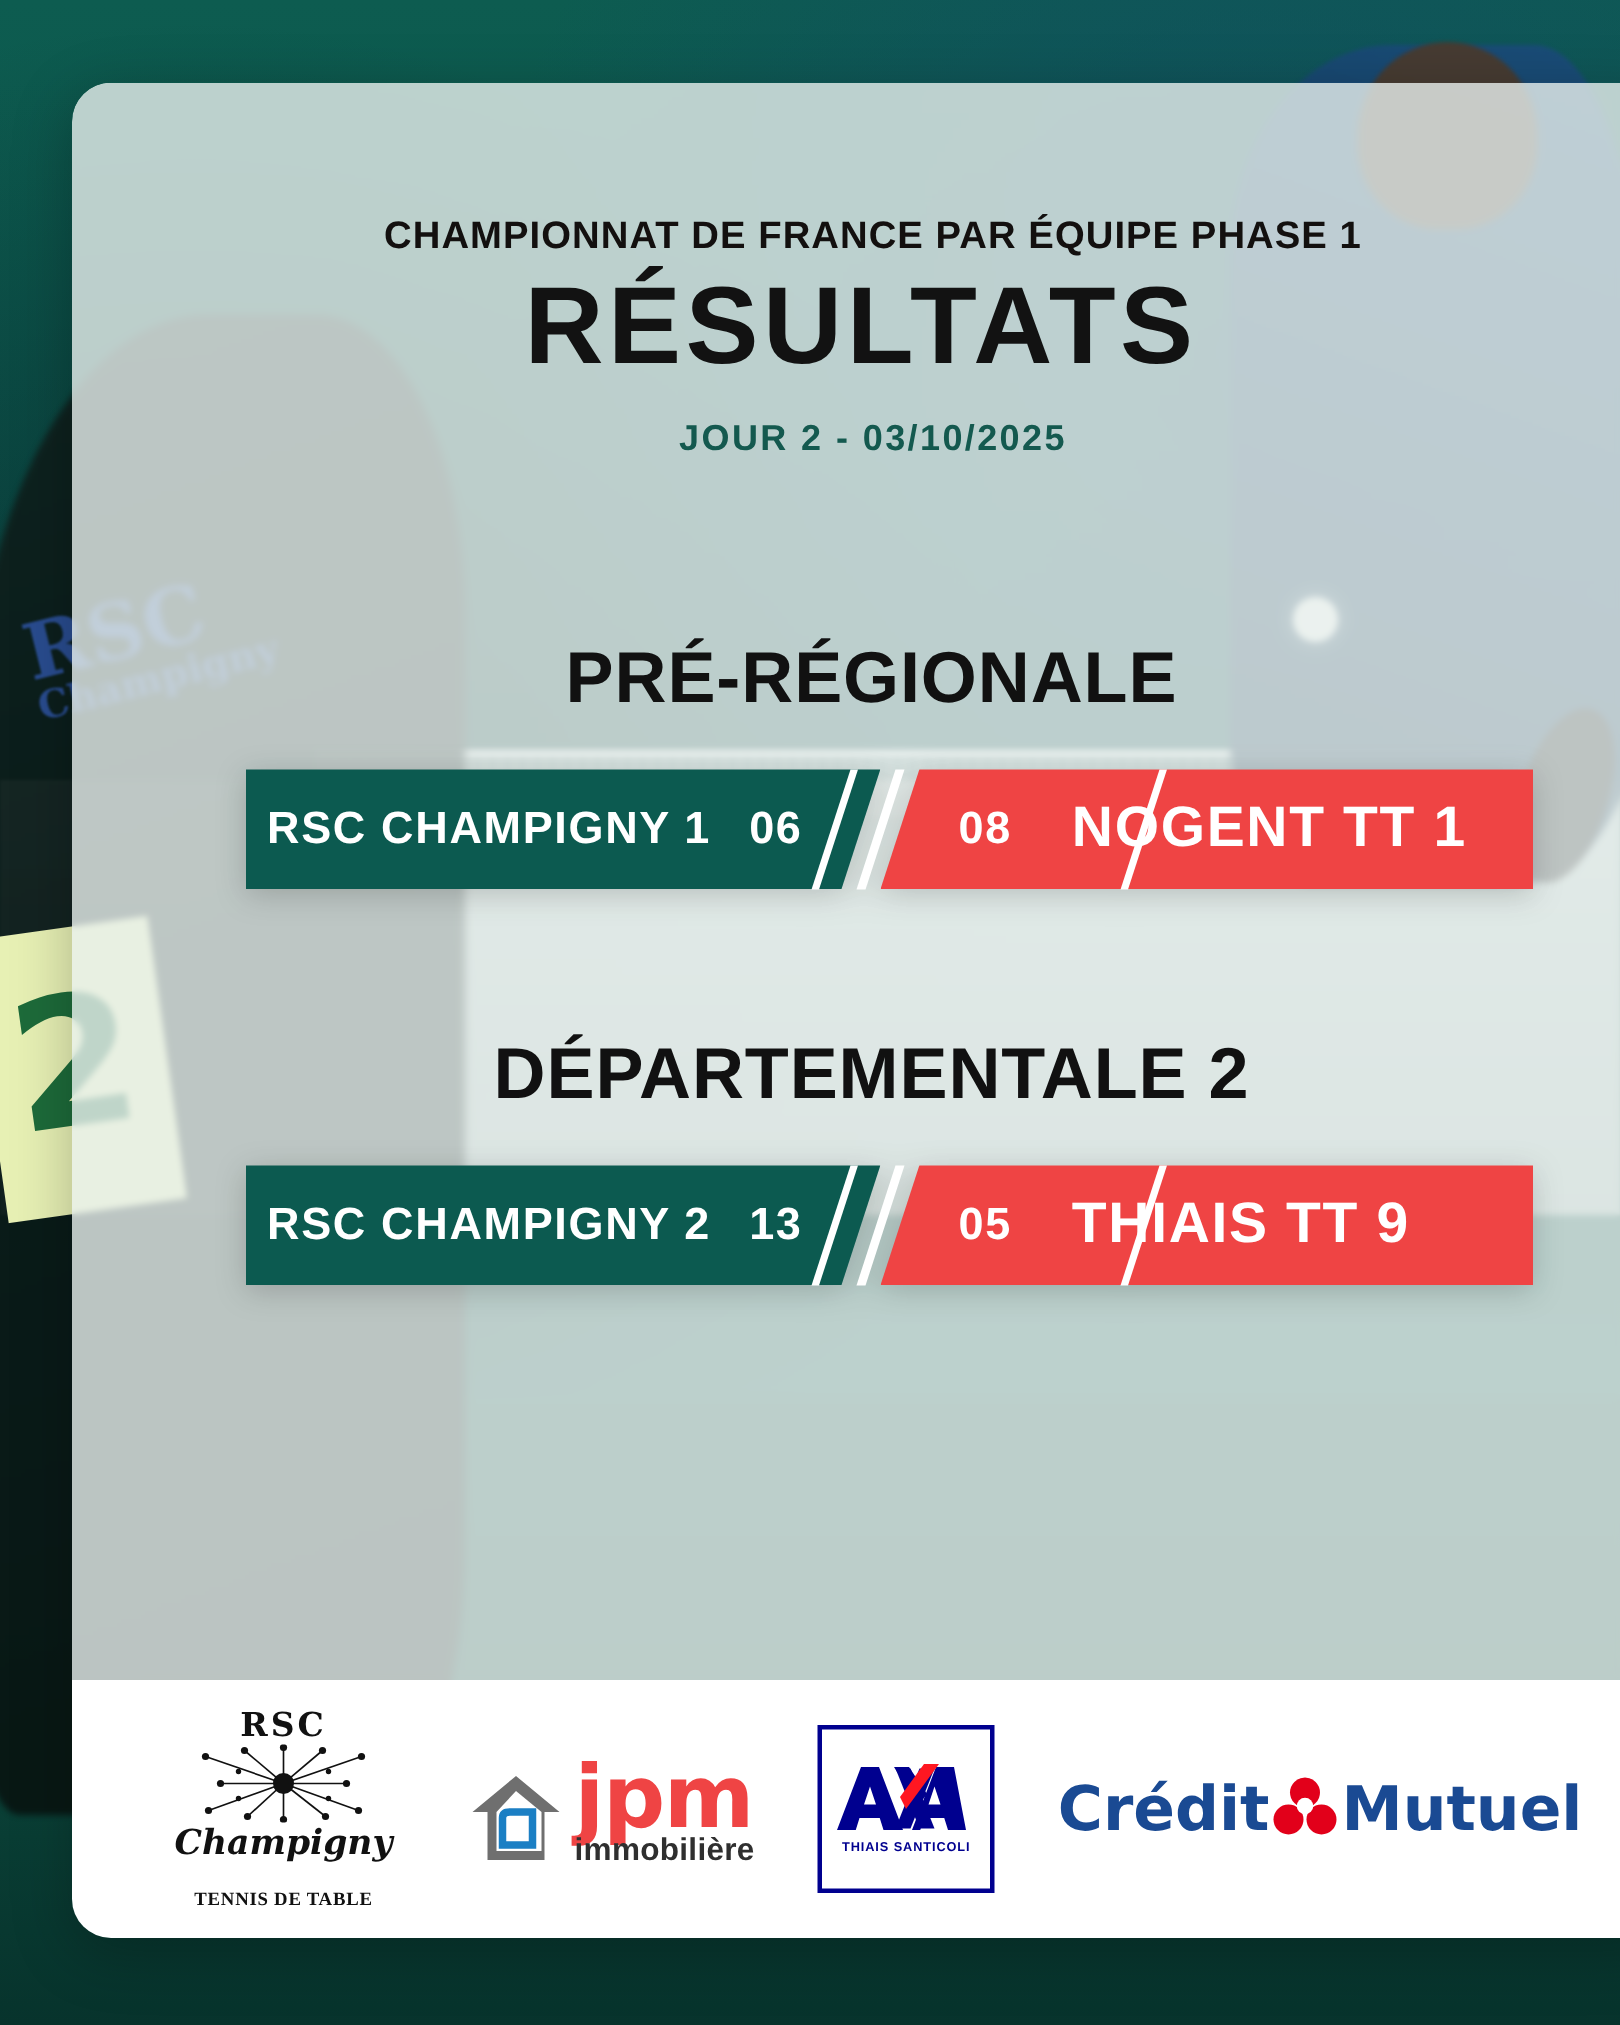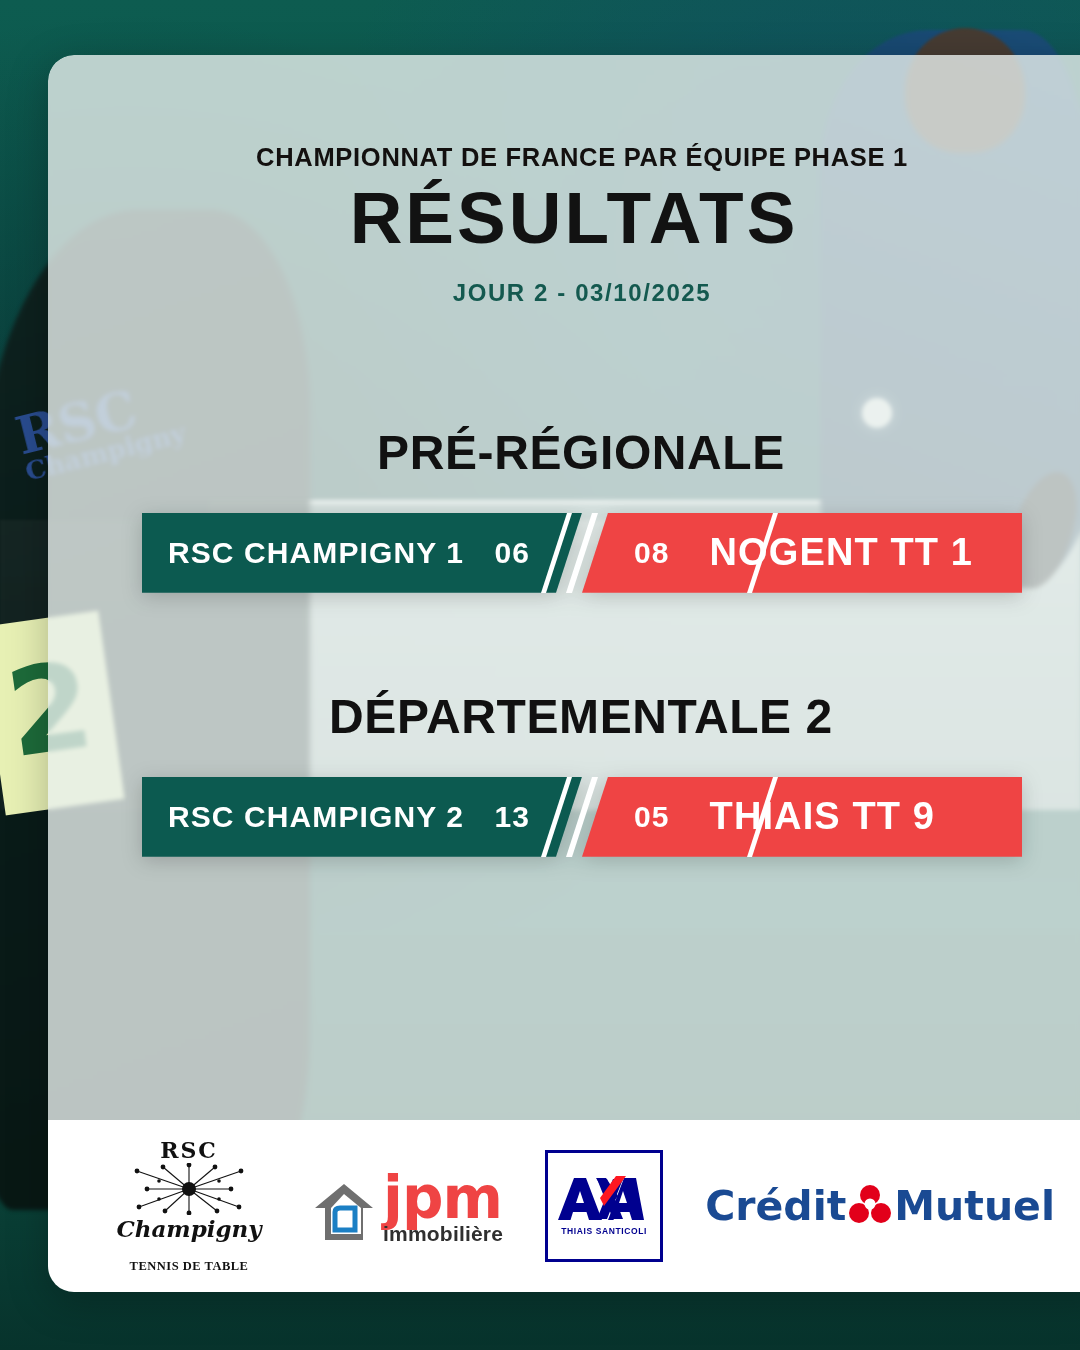--- a/index.html
+++ b/index.html
@@ -214,22 +214,23 @@
     margin: 0 auto;
     display: flex;
     align-items: stretch;
     filter: drop-shadow(0 4px 10px rgba(0,0,0,0.18));
   }
   .match-home {
     background: #0c5a50;
     display: flex;
     align-items: center;
     flex: 1 1 0;
-    padding-left: 26px;
+    padding-left: 14px;
     clip-path: polygon(0 0, 100% 0, calc(100% - 26px) 100%, 0 100%);
+    margin-left: 22px;
   }
   .match-home .team {
     font-size: 30px;
     font-weight: 800;
     color: #ffffff;
     letter-spacing: 1.1px;
     flex: 1 1 auto;
   }
   .match-home .score {
     font-size: 30px;

